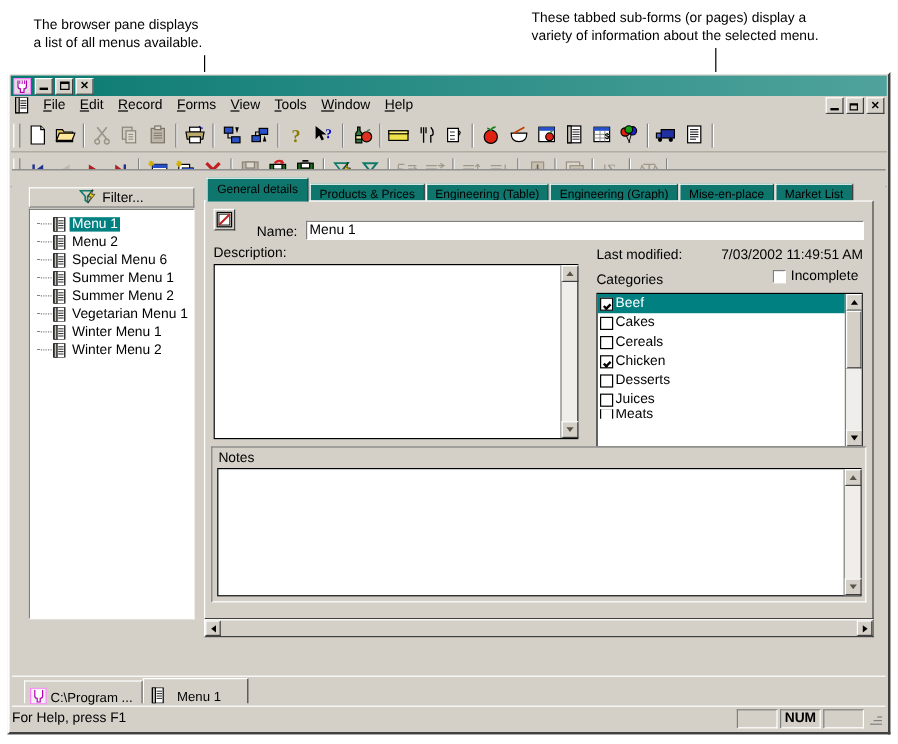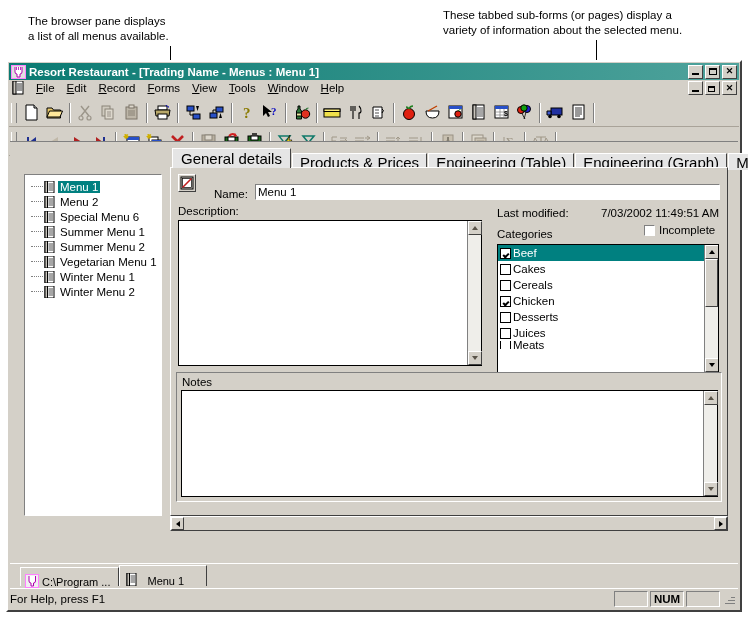--- a/index.html
+++ b/index.html
@@ -159,22 +159,22 @@
   .tree-item.selected .tree-label { background:#008080; color:#fff; }
 
   
   .form-panel {
     position:absolute; left: 160px; top: 6px; right: 10px; height: 368px;
   }
   .tabstrip { display:flex; align-items:flex-end; height:20px; padding-left: 2px;}
   .tab {
     height: 17px;
     padding: 0 7px;
-    font-size: 15px; color:#000;
-    background:#e5e5e5;
+    font-size: 10px; color:#000;
+    background:#0f766e;
     border-top:1px solid #ffffff; border-left:1px solid #ffffff;
     border-right:1px solid #404040;
     box-sizing: border-box;
     display:flex; align-items:center;
     white-space:nowrap;
     margin-right: 1px;
     position: relative; top:2px;
   }
   .tab.active {
     height: 20px; top:0;
@@ -359,21 +359,20 @@
 
     <div class="titlebar">
       <span class="titlebar-icon">
         <svg width="15" height="14" viewBox="0 0 15 14">
           <rect x="0" y="0" width="15" height="14" fill="#ff80ff"></rect>
           <rect x="1" y="1" width="13" height="12" fill="#e0e0e0"></rect>
           <path d="M4 2 L4 7 Q4 9 6 9 L6 12 L9 12 L9 9 Q11 9 11 7 L11 2" fill="#ffffff" stroke="#b000b0" stroke-width="1"></path>
           <path d="M5.5 2 L5.5 5 M7.5 2 L7.5 5 M9.5 2 L9.5 5" stroke="#b000b0" stroke-width="0.8"></path>
         </svg>
       </span>
-      <span class="title-text">Resort Restaurant - [Trading Name - Menus : Menu 1]</span>
       <span class="wbtns">
         <span class="wbtn min"></span>
         <span class="wbtn max"></span>
         <span class="wbtn">✕</span>
       </span>
     </div>
 
     <div class="menubar">
       <span class="doc-icon">
         <svg width="13" height="14" viewBox="0 0 13 14">
@@ -719,20 +718,29 @@
             <path d="M2 12 h14 M9 4 v8 M4 4 h10" stroke="#a09888" stroke-width="1.2" fill="none"></path>
             <path d="M3 5 l-1.5 4 h4 z M14 5 l-1.5 4 h4 z" stroke="#a09888" fill="none"></path>
           </svg>
         </span>
       <span class="tsep"></span>
     </div>
 
     <div class="client">
 
       <div class="browser-pane">
+        <div class="filter-bar">
+          <span>
+            <svg width="15" height="13" viewBox="0 0 15 13">
+              <path d="M1 2 h10 l-4 4.5 v5 l-2 -1.5 v-3.5 z" fill="none" stroke="#107a6a" stroke-width="1.3"></path>
+              <path d="M11 1 l-3.5 6 h2.5 l-2.5 5 l5.5 -7 h-2.5 z" fill="#e8d020" stroke="#000" stroke-width="0.5"></path>
+            </svg>
+          </span>
+          <span class="lbl">Filter...</span>
+        </div>
         <div class="tree-box">
           <div style="height:4px"></div>
           <div class="tree-item selected">
             <span class="tree-dash"></span>
             <span class="tree-icon"><svg width="11" height="12" viewBox="0 0 11 12">
                   <rect x="1" y="0" width="9" height="12" fill="#fff" stroke="#000"></rect>
                   <rect x="1" y="0" width="2.5" height="12" fill="#c8c4bc" stroke="#000"></rect>
                   <path d="M4.5 3 h4.5 M4.5 5 h4.5 M4.5 7 h4.5 M4.5 9 h4.5" stroke="#000" stroke-width="0.7"></path>
                 </svg></span>
             <span class="tree-label">Menu 1</span>

